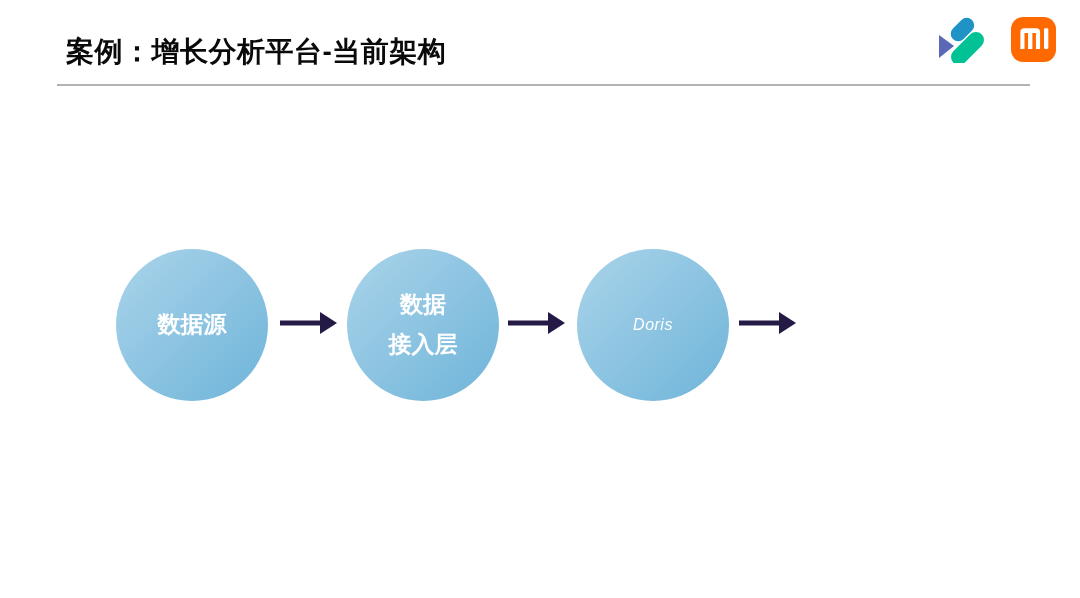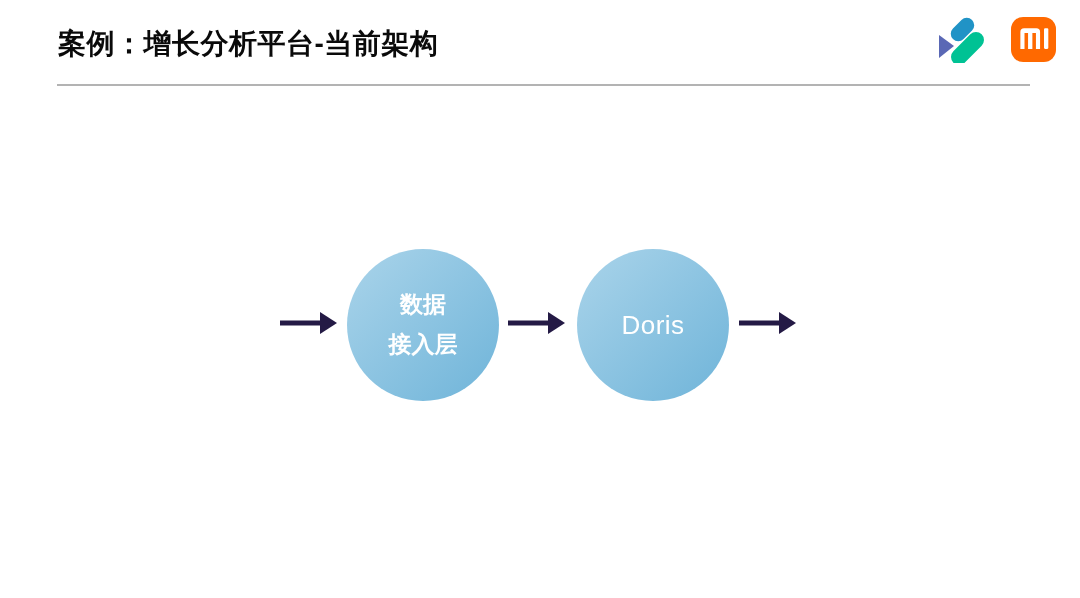--- a/index.html
+++ b/index.html
@@ -6,21 +6,21 @@
   .slide{
     position:relative;
     width:1080px;height:598px;
     background:#ffffff;
     overflow:hidden;
     font-family:"Liberation Sans","DejaVu Sans",sans-serif;
     margin:0 auto;
   }
   
   .title{
-    position:absolute;left:58px;top:26px;margin:0;
+    position:absolute;left:58px;top:26px;margin:8px;
     font-size:28px;line-height:36px;font-weight:700;
     letter-spacing:0.5px;
     color:var(--title-text,#0a0a0a);
     white-space:nowrap;
   }
   .logo{position:absolute;display:block;}
   .logo-doris{left:936px;top:15px;width:48px;height:48px;}
   .logo-mi{left:1011px;top:17px;width:45px;height:45px;}
   .divider{
     position:absolute;left:57px;top:84px;width:973px;height:2px;
@@ -29,21 +29,21 @@
   
   .node{
     position:absolute;width:152px;height:152px;border-radius:50%;
     top:249px;
     background:linear-gradient(135deg,var(--circle-gradient-start,#aad4ea) 0%,var(--circle-gradient-end,#6fb4d9) 100%);
     color:var(--node-text,#ffffff);
     display:flex;align-items:center;justify-content:center;text-align:center;
     font-size:23px;font-weight:700;line-height:1.72;
     white-space:pre-line;
   }
-  .node.latin{font-weight:400;font-size:26px;letter-spacing:0.5px;}
+  .node.latin{font-weight:400;font-size:16px;letter-spacing:0.5px;font-style:italic;}
   .n1{left:116px;} .n2{left:347px;} .n3{left:577px;} .n4{left:807px;}
   .arrow{position:absolute;top:310px;width:57px;height:26px;}
   .a1{left:280px;} .a2{left:508px;} .a3{left:739px;}
   .arrow-fill{fill:var(--arrow,#241a45);}
   
   .doris-blue{fill:var(--doris-blue,#2093c6);}
   .doris-purple{fill:var(--doris-purple,#5a68b5);}
   .doris-green{fill:var(--doris-green,#00c294);}
   .mi-orange{fill:var(--xiaomi-orange,#ff6900);}
   .mi-white{fill:#ffffff;}
@@ -66,20 +66,21 @@
   <span class="logo logo-mi">
     <svg viewBox="0 0 48 48" width="45" height="45" aria-hidden="true">
       <rect class="mi-orange" x="0" y="0" width="48" height="48" rx="13"></rect>
       <path class="mi-white" d="M10,34 L10,16 Q10,12 14,12 L27,12 Q31,12 31,16 L31,34 L26.6,34 L26.6,17 L22.8,17 L22.8,34 L18.2,34 L18.2,17 L14.4,17 L14.4,34 Z"></path>
       <rect class="mi-white" x="35.2" y="12" width="4.6" height="22" rx="1.2"></rect>
     </svg>
   </span>
 
   <div class="divider"></div>
 
+  <div class="node n1">数据源</div>
   <div class="node n2">数据
 接入层</div>
   <div class="node n3 latin">Doris</div>
 
   <svg class="arrow a1" viewBox="0 0 57 26" aria-hidden="true">
     <rect class="arrow-fill" x="0" y="10.5" width="42" height="5"></rect>
     <polygon class="arrow-fill" points="40,2 57,13 40,24"></polygon>
   </svg>
   <svg class="arrow a2" viewBox="0 0 57 26" aria-hidden="true">
     <rect class="arrow-fill" x="0" y="10.5" width="42" height="5"></rect>

